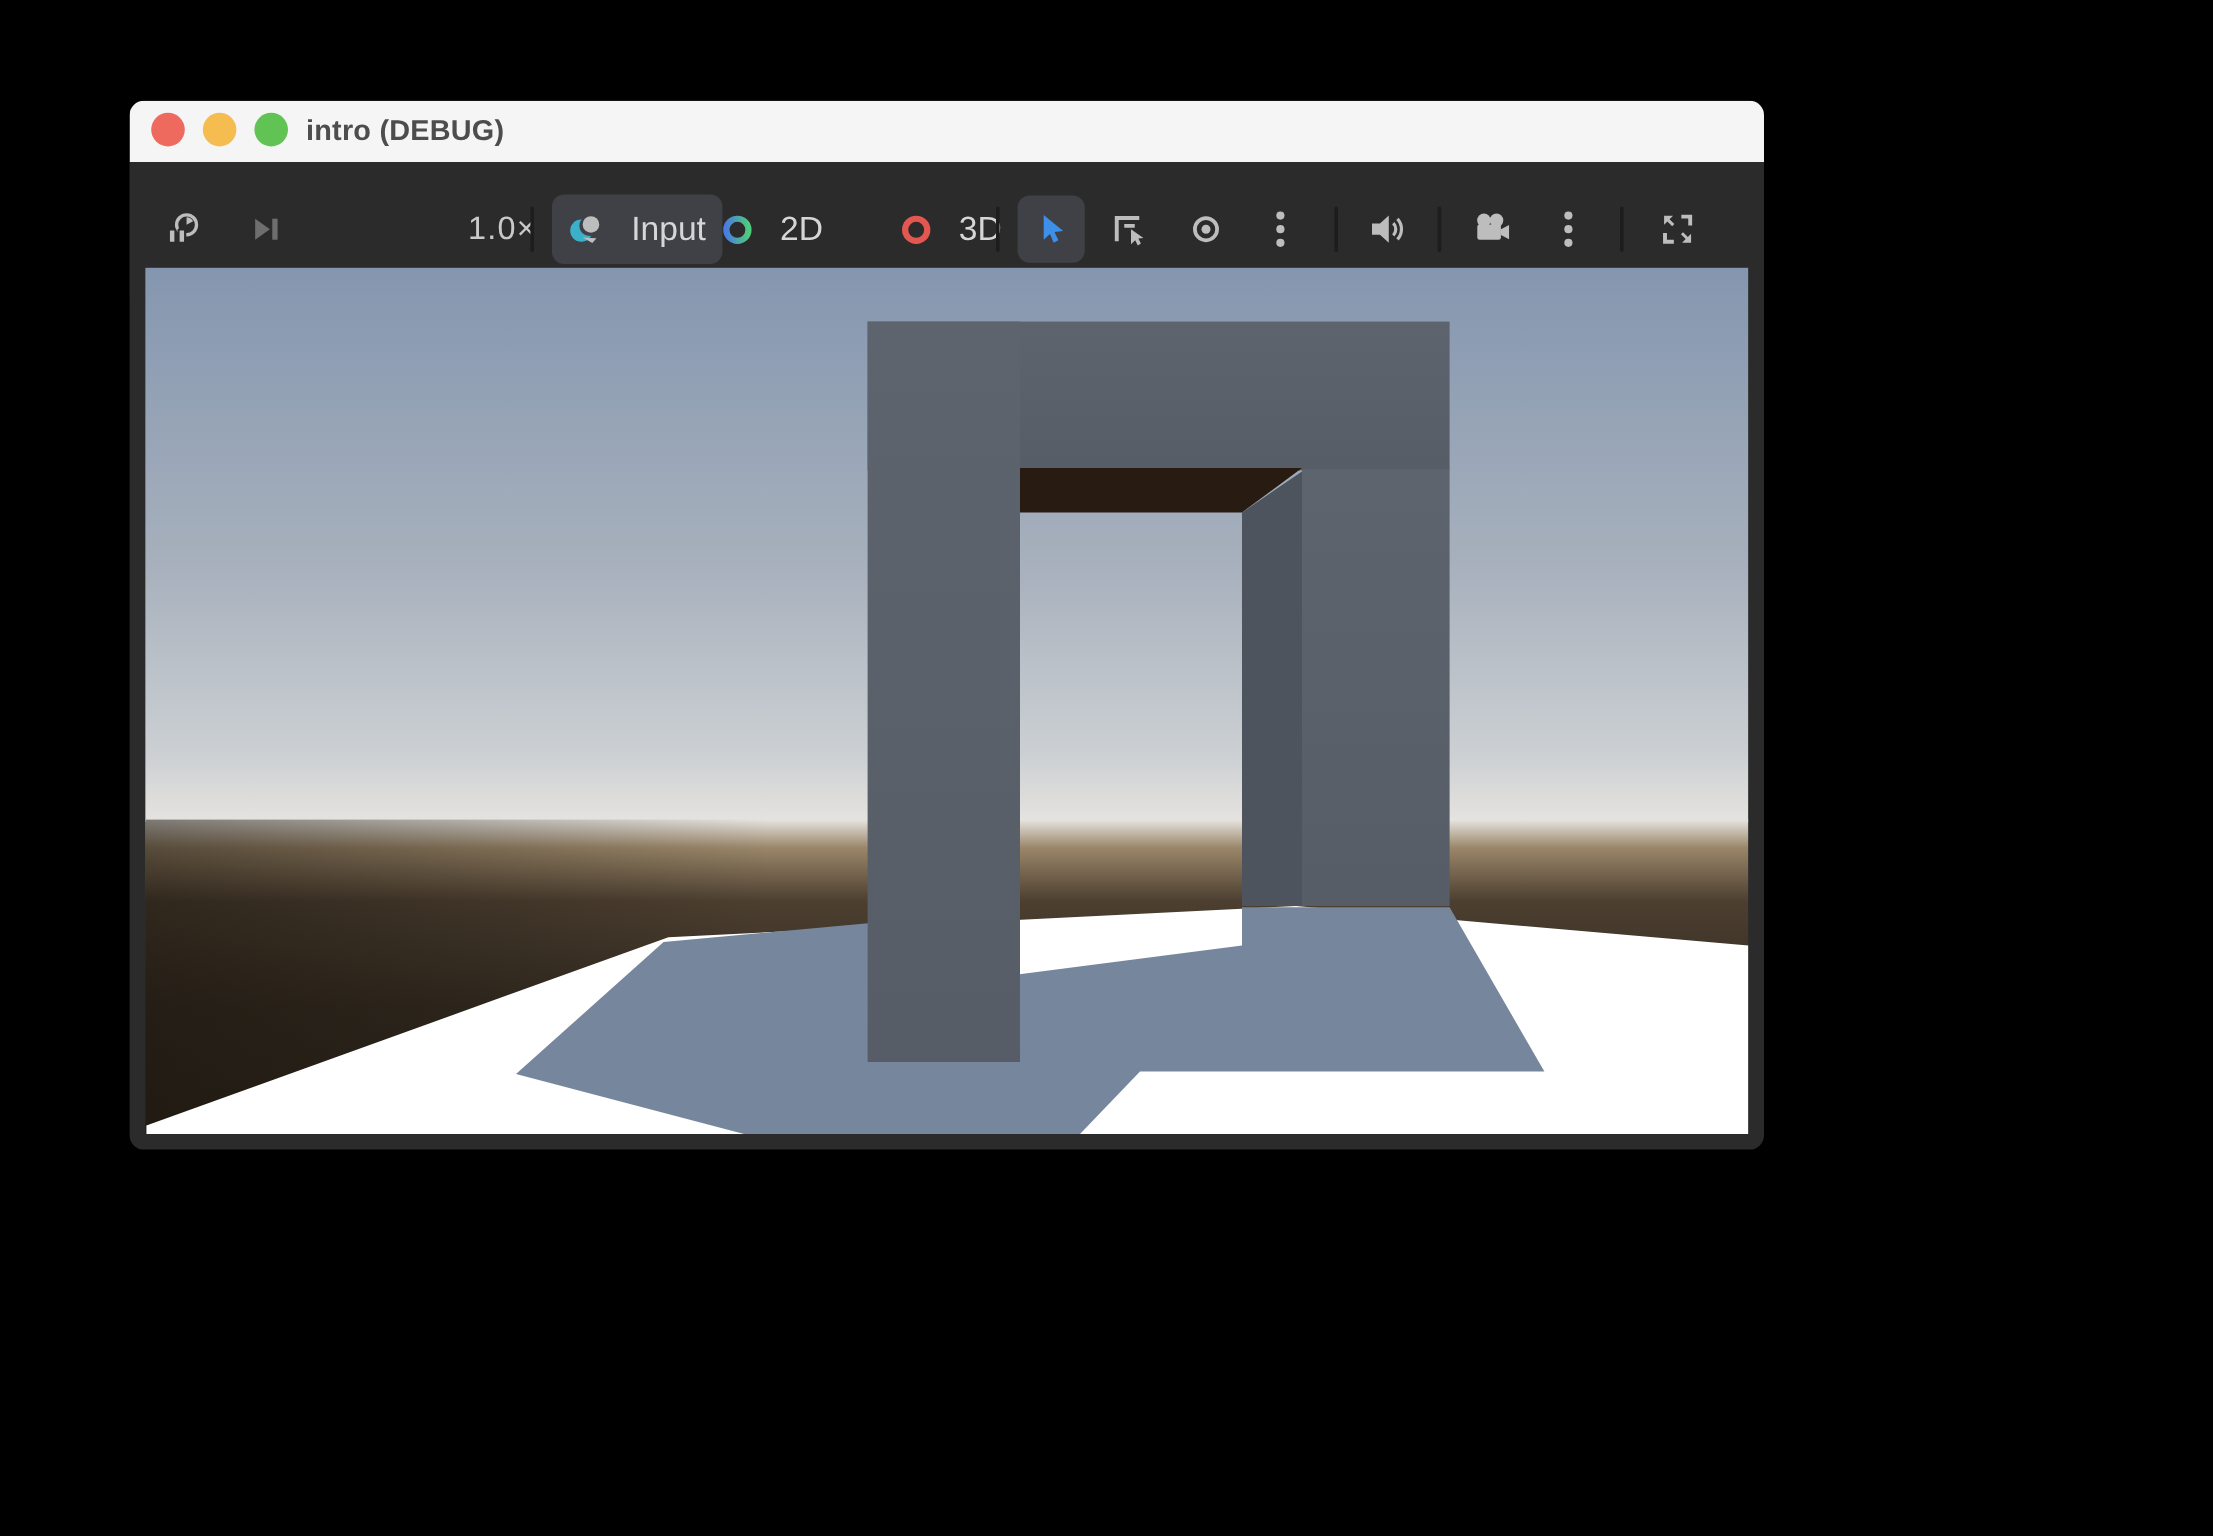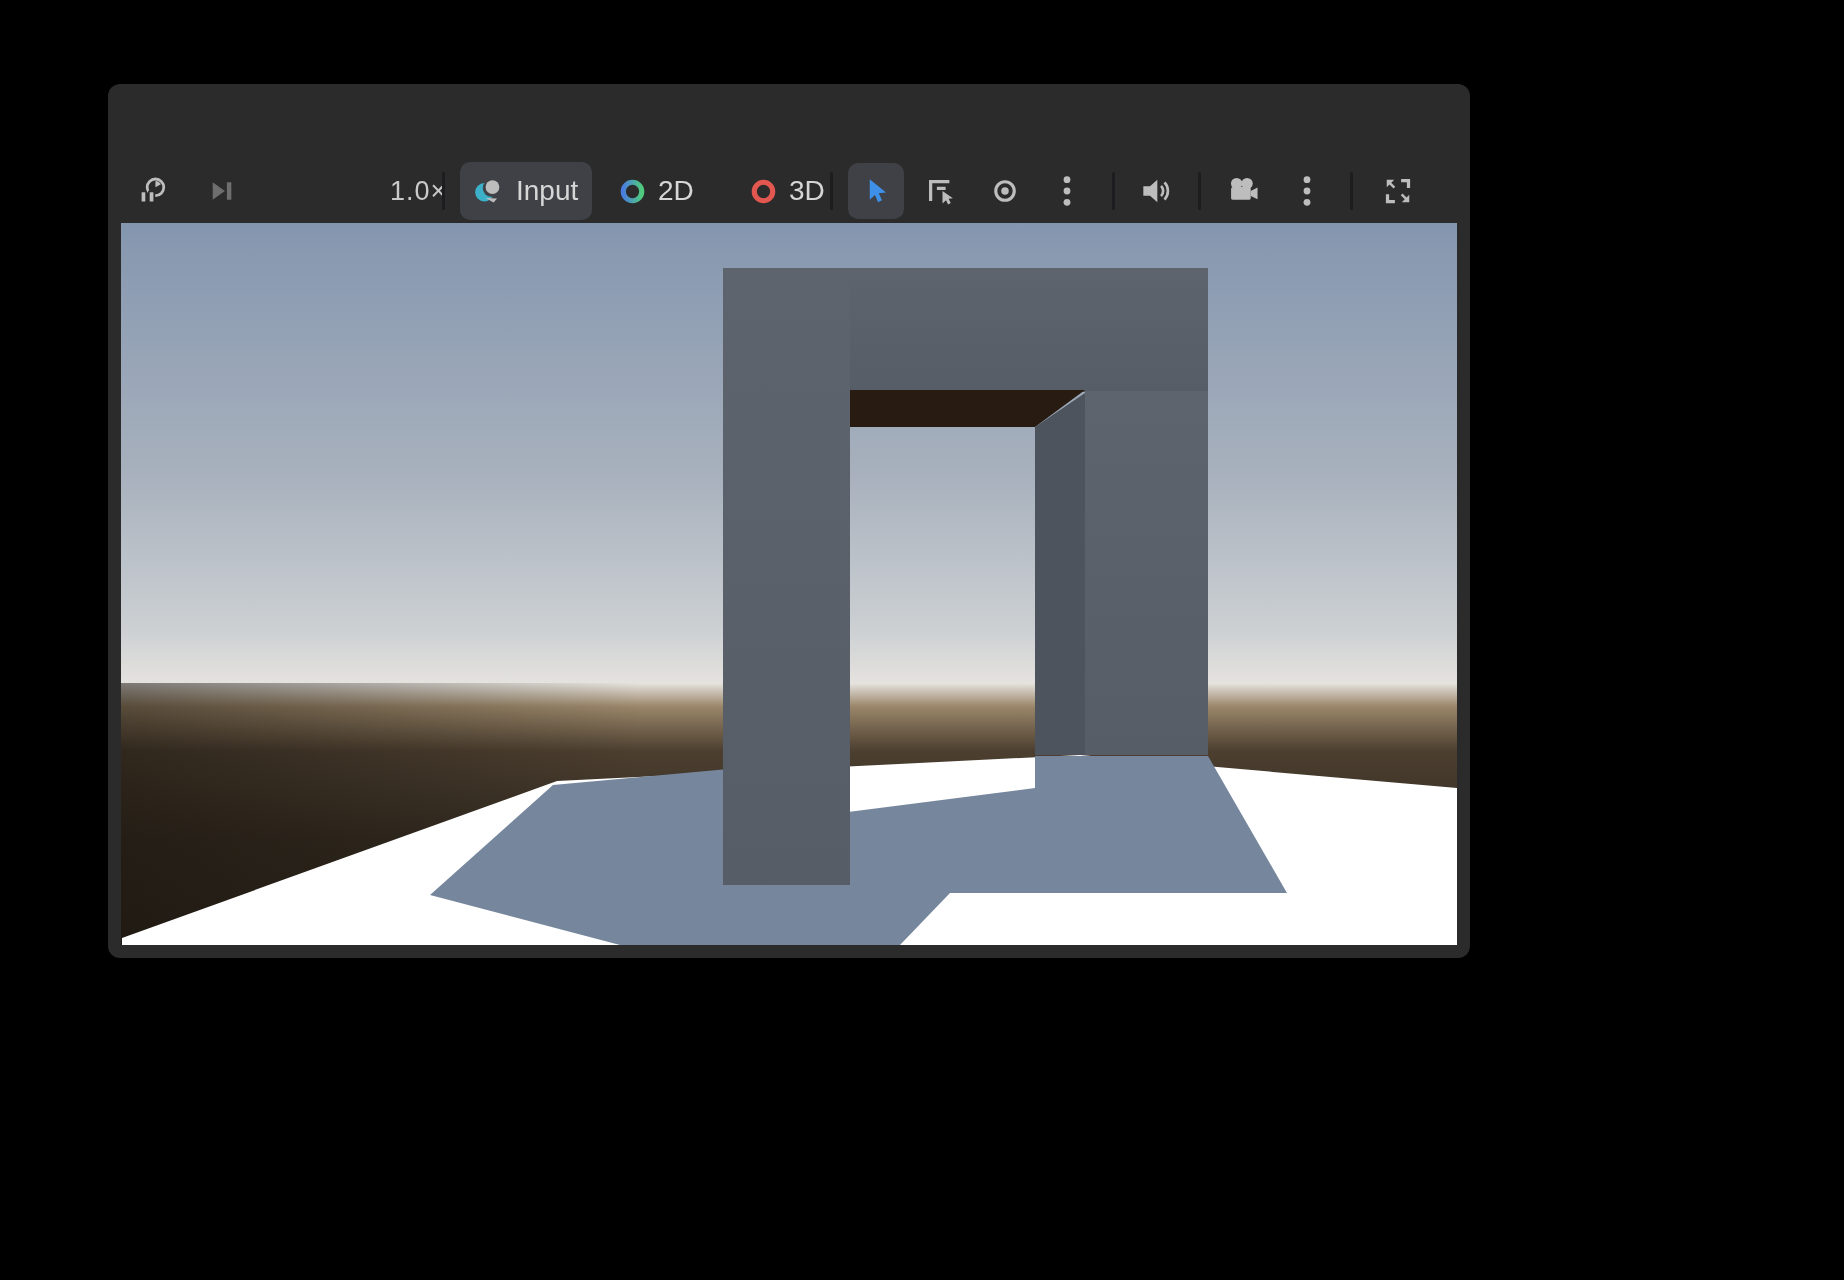--- a/index.html
+++ b/index.html
@@ -36,34 +36,40 @@
     background:transparent;border:none;padding:0;margin:0;cursor:default;
     display:flex;align-items:center;justify-content:center;}
   .tb svg{display:block;}
   .iconbtn{width:44px;height:52px;}
   .vdiv{position:absolute;top:50%;transform:translateY(-50%);
     width:3px;height:38px;background:var(--divider,#1d1d1f);border-radius:2px;}
   .speed{
     position:absolute;top:50%;transform:translateY(-50%);
     font-size:27px;color:#c9c9c9;letter-spacing:1px;
   }
-  .modebtn{height:58px;border-radius:10px;gap:12px;padding:0 14px;}
+  .modebtn{height:58px;border-radius:10px;gap:22px;padding:0 14px;}
   .modebtn.active{background:var(--button_active_bg,#3f4146);}
   .modebtn .mlabel{font-size:28px;color:var(--label,#d6d6d6);}
   .toolbtn{width:56px;height:56px;border-radius:10px;}
   .toolbtn.active{background:var(--button_active_bg,#3f4146);}
   
   .viewport{position:absolute;left:13px;top:139px;width:1336px;height:722px;}
   .viewport svg{display:block;width:1336px;height:722px;}
 </style>
 </head>
 <body>
 
 <div class="window">
 
+  <div class="titlebar">
+    <span class="light red"></span>
+    <span class="light yellow"></span>
+    <span class="light green"></span>
+    <div class="title">intro (DEBUG)</div>
+  </div>
 
   <div class="toolbar">
 
     <button class="tb iconbtn" style="left:22px">
       <svg width="30" height="30" viewBox="0 0 26 26">
         <circle cx="16" cy="9.8" r="7.2" fill="none" stroke="var(--icon)" stroke-width="2.4"></circle>
         <path d="M16,9.8 L16,4.3 A5.5,5.5 0 0 1 20.7,7.2 Z" fill="var(--icon)"></path>
         <rect x="3.2" y="13.2" width="4.8" height="9.6" rx="1" fill="var(--icon)" stroke="var(--toolbar_bg)" stroke-width="1.6"></rect>
         <rect x="10.2" y="13.2" width="4.8" height="9.6" rx="1" fill="var(--icon)" stroke="var(--toolbar_bg)" stroke-width="1.6"></rect>
       </svg>
@@ -90,21 +96,21 @@
     <button class="tb modebtn active" style="left:352px">
       <svg width="30" height="30" viewBox="0 0 26 26">
         <circle cx="9" cy="14" r="8" fill="var(--input_teal)"></circle>
         <circle cx="15" cy="10.5" r="7.4" fill="var(--button_active_bg)"></circle>
         <circle cx="16" cy="9.6" r="6" fill="var(--icon)"></circle>
         <path d="M10,19 L17,23 L20,19.5 Z" fill="var(--icon)"></path>
       </svg>
       <span class="mlabel">Input</span>
     </button>
 
-    <button class="tb modebtn" style="left:497px">
+    <button class="tb modebtn" style="left:479px">
       <svg width="27" height="27" viewBox="0 0 24 24">
         <defs>
           <linearGradient id="g2d" x1="0" y1="0" x2="1" y2="0">
             <stop offset="0" stop-color="#4a7de0"></stop>
             <stop offset="1" stop-color="#4ecb7d"></stop>
           </linearGradient>
         </defs>
         <circle cx="12" cy="12" r="8.2" fill="none" stroke="url(#g2d)" stroke-width="4.6"></circle>
       </svg>
       <span class="mlabel">2D</span>

